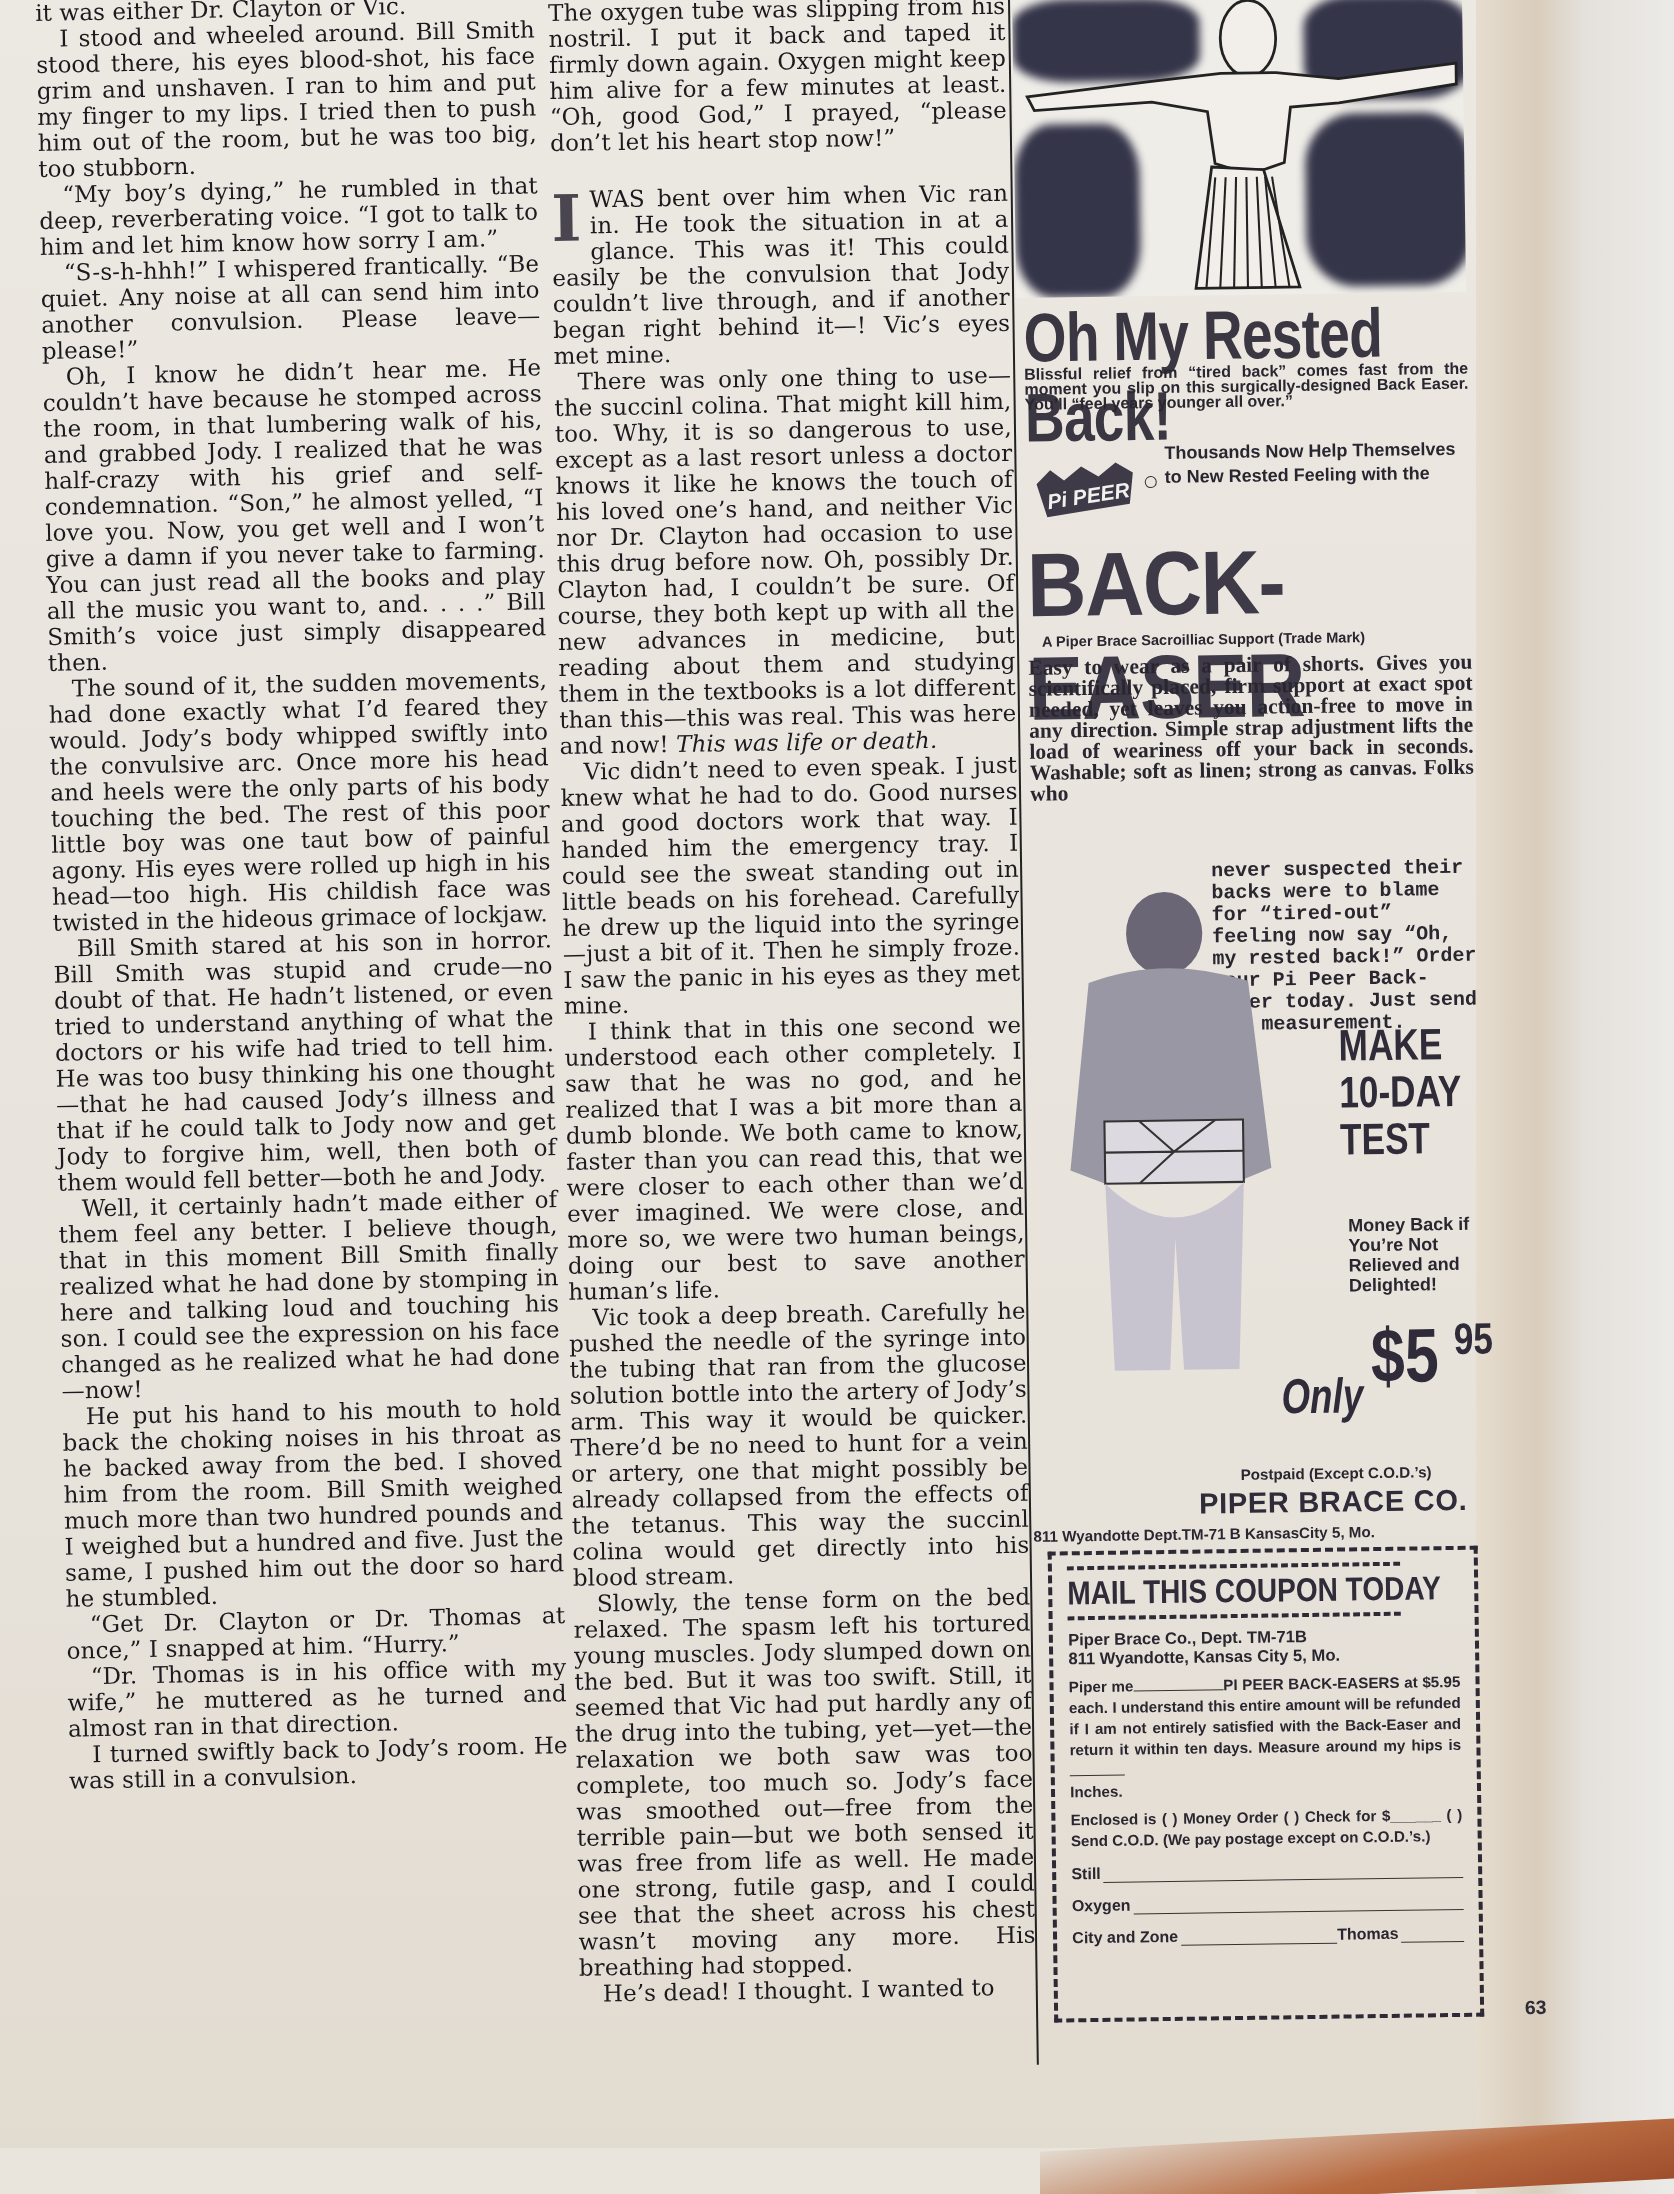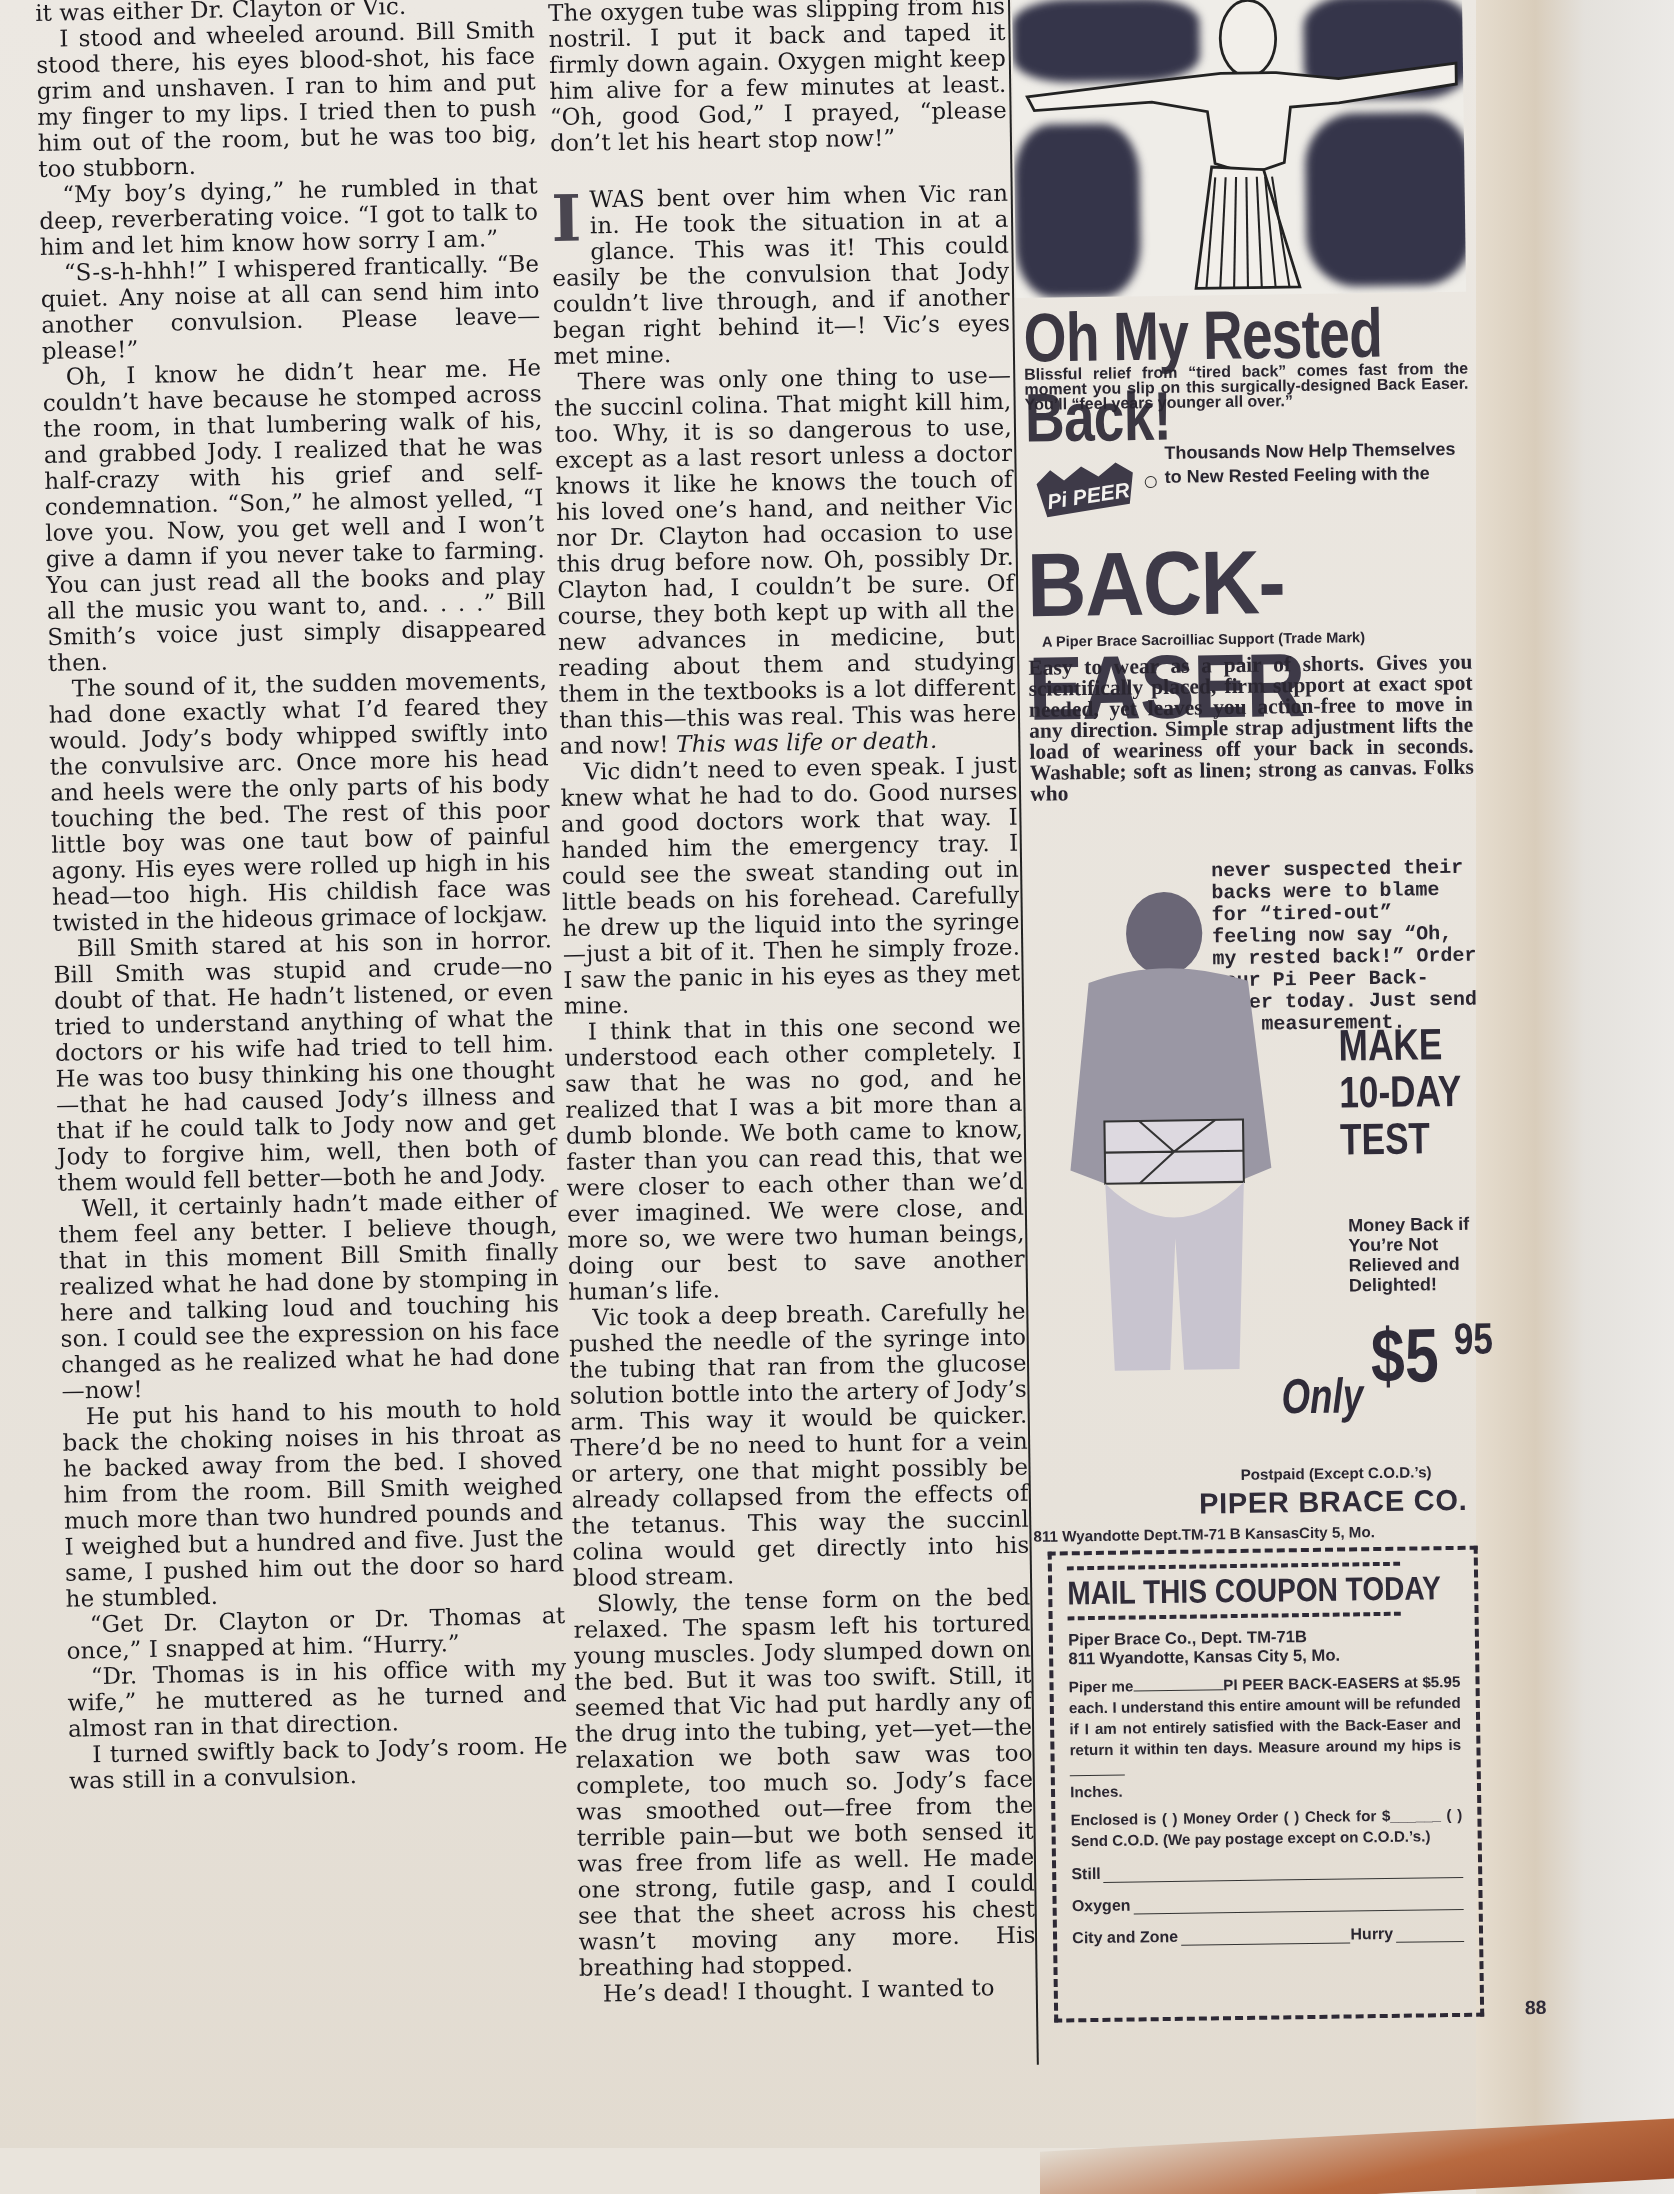--- a/index.html
+++ b/index.html
@@ -199,20 +199,20 @@
         <span>Still</span>
         <span class="field-line"></span>
       </div>
     <div class="field-row">
         <span>Oxygen</span>
         <span class="field-line"></span>
       </div>
     <div class="field-row">
         <span>City and Zone</span>
         <span class="field-line"></span>
-        <span>Hurry</span>
+        <span>Thomas</span>
         <span class="field-line" style="flex:0.4"></span>
       </div>
   </div>
 </div>
 
-<div class="page-number">88</div>
+<div class="page-number">63</div>
 
 
 </body></html>

